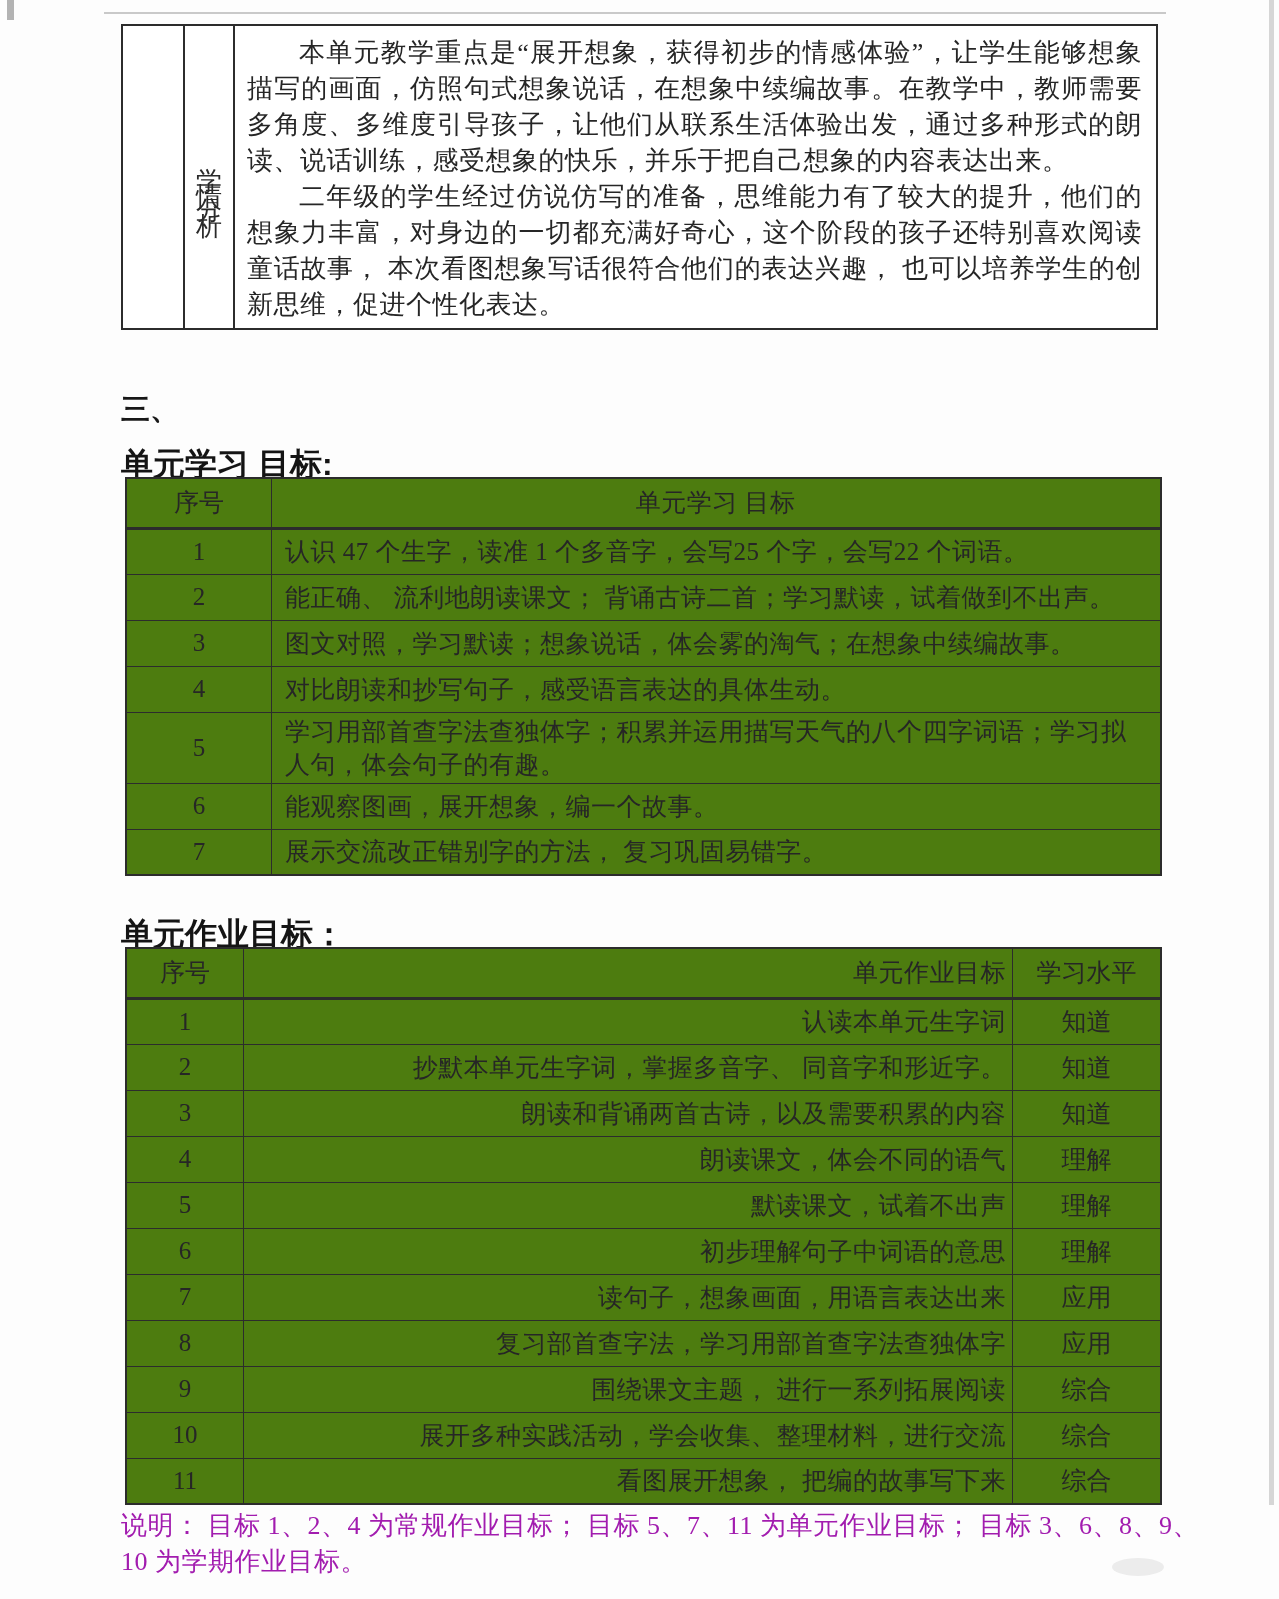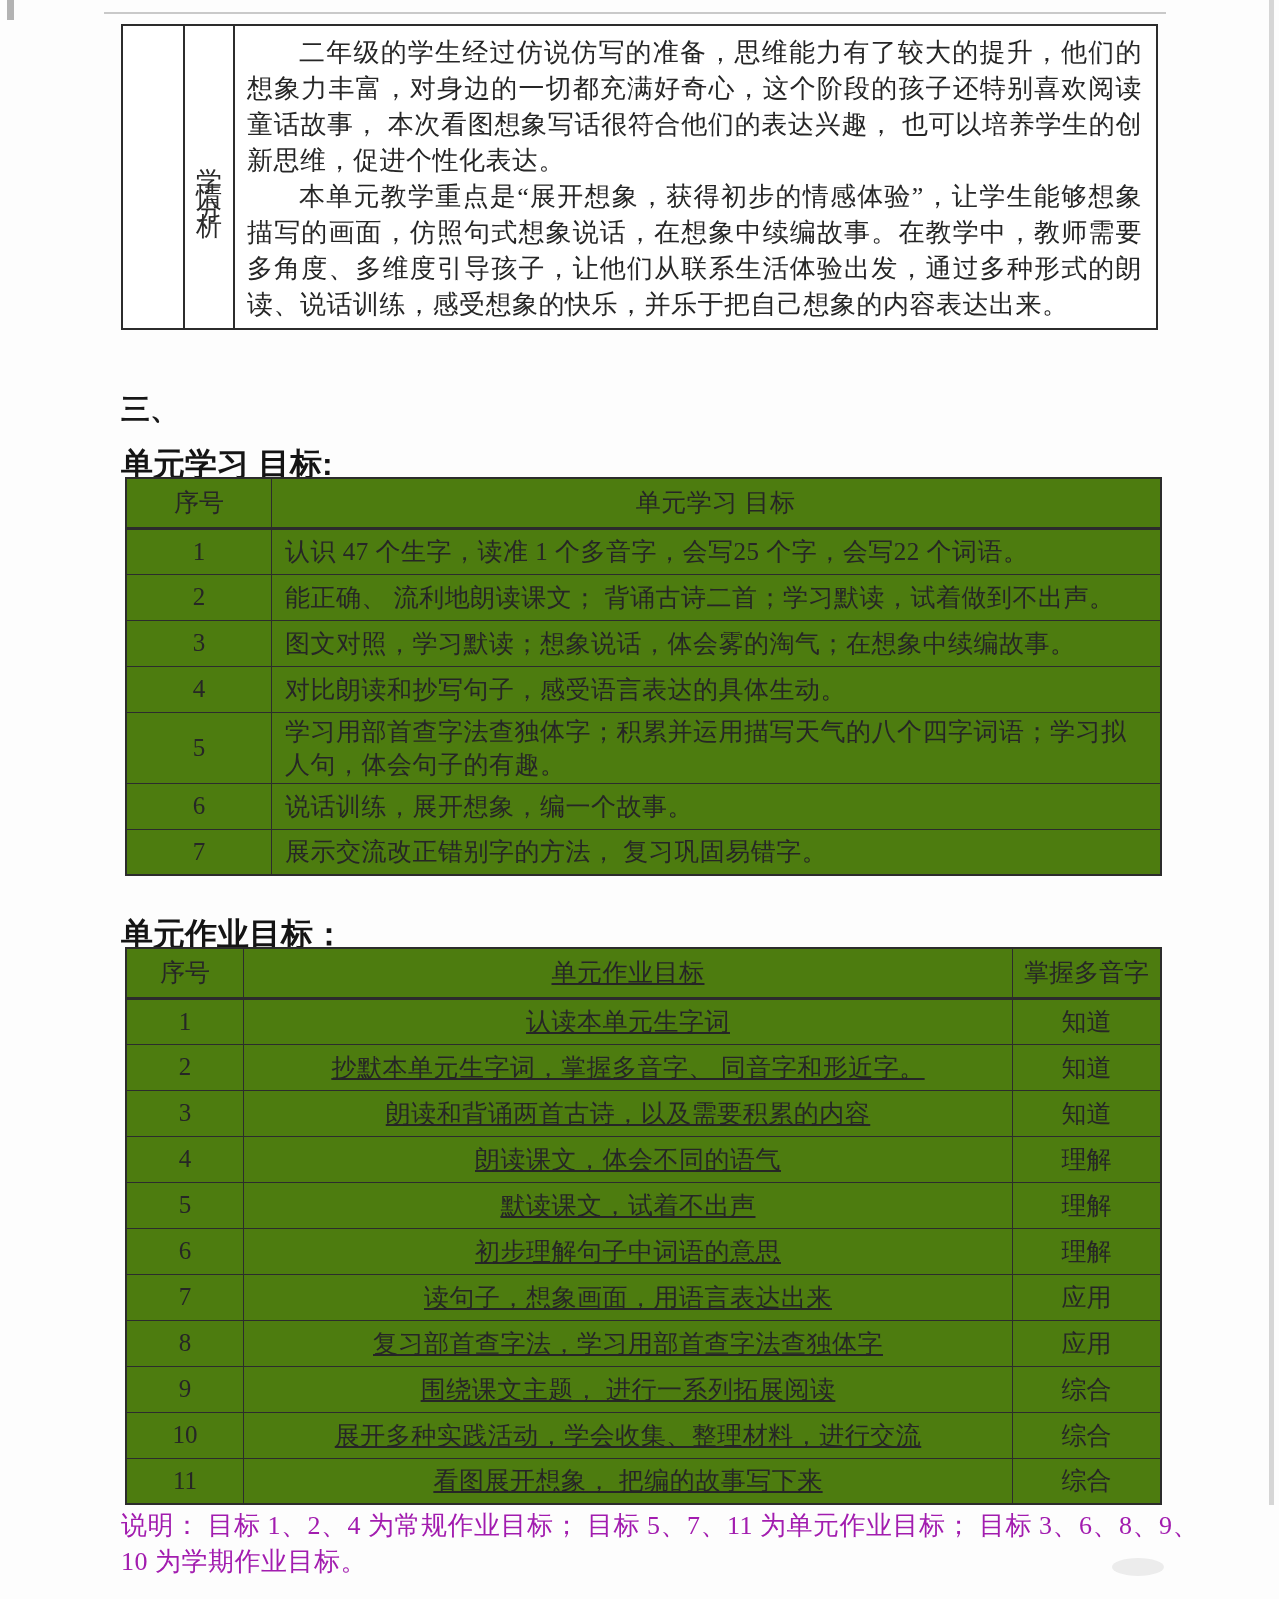--- a/index.html
+++ b/index.html
@@ -65,21 +65,21 @@
   table.goals tr.hdr td{border-bottom:3px solid #2c2c2c;text-align:center;}
   table.goals{border:2px solid #2c2c2c;}
   #learning-table{top:477px;width:1037px;}
   #learning-table td.num{width:132px;text-align:center;}
   #learning-table td.goal{text-align:left;padding-left:13px;padding-right:14px;letter-spacing:0.5px;}
   #learning-table tr{height:46px;}
   #learning-table tr.hdr{height:50px;}
   #learning-table tr.tall{height:64px;}
   #homework-table{top:947px;width:1037px;}
   #homework-table td.num{width:104px;text-align:center;}
-  #homework-table td.goal{text-align:center;letter-spacing:0.5px;text-decoration:underline;}
+  #homework-table td.goal{text-align:right;letter-spacing:0.5px;}
   #homework-table td.level{width:135px;text-align:center;}
   #homework-table tr{height:46px;}
   #homework-table tr.hdr{height:50px;}
 
   
   .note{
     position:absolute;left:121px;top:1508px;width:1050px;
     font-size:26px;line-height:36px;letter-spacing:0.5px;color:#a21caf;
   }
   .note div{white-space:nowrap;}
@@ -93,22 +93,22 @@
   <div class="corner-mark"></div>
   <div class="edge-right"></div>
   <div class="smudge"></div>
 
   <div class="analysis-table">
     <div class="analysis-col-empty"></div>
     <div class="analysis-col-label">
       <span class="vertical-label">学情分析</span>
     </div>
     <div class="analysis-col-content">
+      <p>本单元教学重点是“展开想象，获得初步的情感体验”，让学生能够想象描写的画面，仿照句式想象说话，在想象中续编故事。在教学中，教师需要多角度、多维度引导孩子，让他们从联系生活体验出发，通过多种形式的朗读、说话训练，感受想象的快乐，并乐于把自己想象的内容表达出来。</p>
       <p>二年级的学生经过仿说仿写的准备，思维能力有了较大的提升，他们的想象力丰富，对身边的一切都充满好奇心，这个阶段的孩子还特别喜欢阅读童话故事， 本次看图想象写话很符合他们的表达兴趣， 也可以培养学生的创新思维，促进个性化表达。</p>
-      <p>本单元教学重点是“展开想象，获得初步的情感体验”，让学生能够想象描写的画面，仿照句式想象说话，在想象中续编故事。在教学中，教师需要多角度、多维度引导孩子，让他们从联系生活体验出发，通过多种形式的朗读、说话训练，感受想象的快乐，并乐于把自己想象的内容表达出来。</p>
     </div>
   </div>
 
   <div class="section-heading">
     <span>三、</span>
     <span class="gap"></span>
   </div>
 
   <div class="table-label label-learning">单元学习 目标:</div>
 
@@ -133,37 +133,37 @@
     <tr>
       <td class="num">4</td>
       <td class="goal">对比朗读和抄写句子，感受语言表达的具体生动。</td>
     </tr>
     <tr class="tall">
       <td class="num">5</td>
       <td class="goal">学习用部首查字法查独体字；积累并运用描写天气的八个四字词语；学习拟人句，体会句子的有趣。</td>
     </tr>
     <tr>
       <td class="num">6</td>
-      <td class="goal">说话训练，展开想象，编一个故事。</td>
+      <td class="goal">能观察图画，展开想象，编一个故事。</td>
     </tr>
     <tr>
       <td class="num">7</td>
       <td class="goal">展示交流改正错别字的方法， 复习巩固易错字。</td>
     </tr>
   </tbody>
     </table>
 
   <div class="table-label label-homework">单元作业目标：</div>
 
   <table class="goals" id="homework-table">
     <tbody>
         <tr class="hdr">
       <td class="num">序号</td>
       <td class="goal">单元作业目标</td>
-      <td class="level">掌握多音字</td>
+      <td class="level">学习水平</td>
     </tr>
     <tr>
       <td class="num">1</td>
       <td class="goal">认读本单元生字词</td>
       <td class="level">知道</td>
     </tr>
     <tr>
       <td class="num">2</td>
       <td class="goal">抄默本单元生字词，掌握多音字、 同音字和形近字。</td>
       <td class="level">知道</td>

